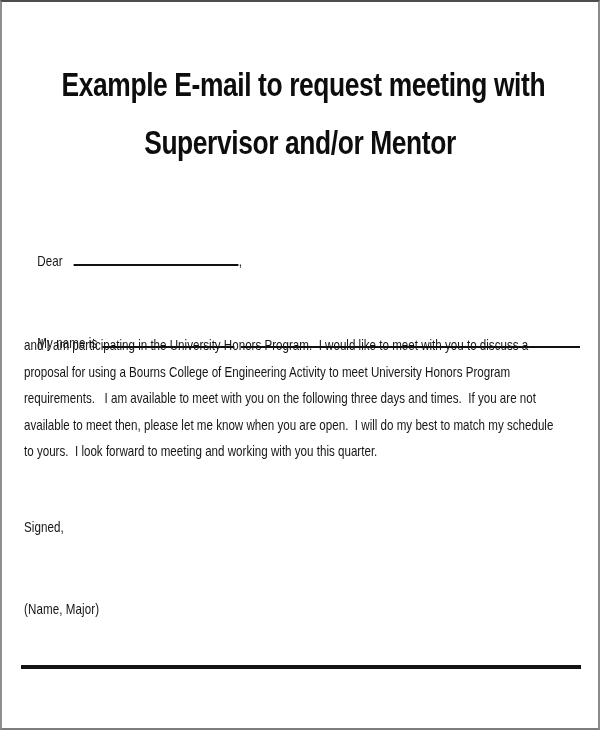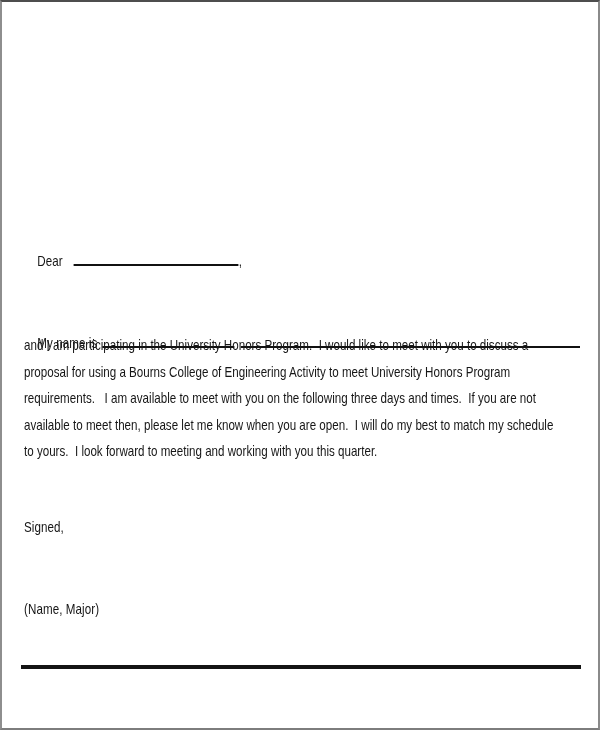--- a/index.html
+++ b/index.html
@@ -81,20 +81,24 @@
     width: 560px;
     height: 4px;
     background: #141414;
   }
 </style>
 </head>
 <body>
 
 <div class="page">
 
+  <h1 class="title">
+    <span class="title-line">Example E-mail to request meeting with</span>
+    <span class="title-line">Supervisor and/or Mentor</span>
+  </h1>
 
   <div class="text-line" style="top: 220px;">
     <span>Dear</span><span class="blank blank-dear"></span><span>,</span>
   </div>
 
   <div class="text-line" style="top: 302px;">
     <span>My name is</span><span class="blank blank-first-name"></span><span class="blank blank-last-name"></span>
   </div>
 
   <div class="body-block">

